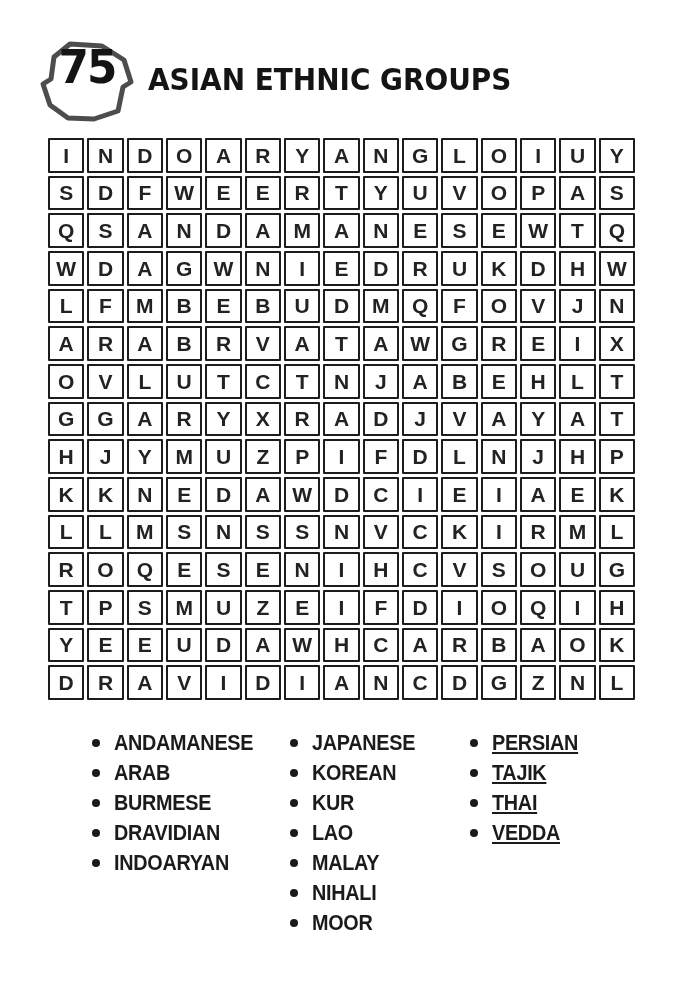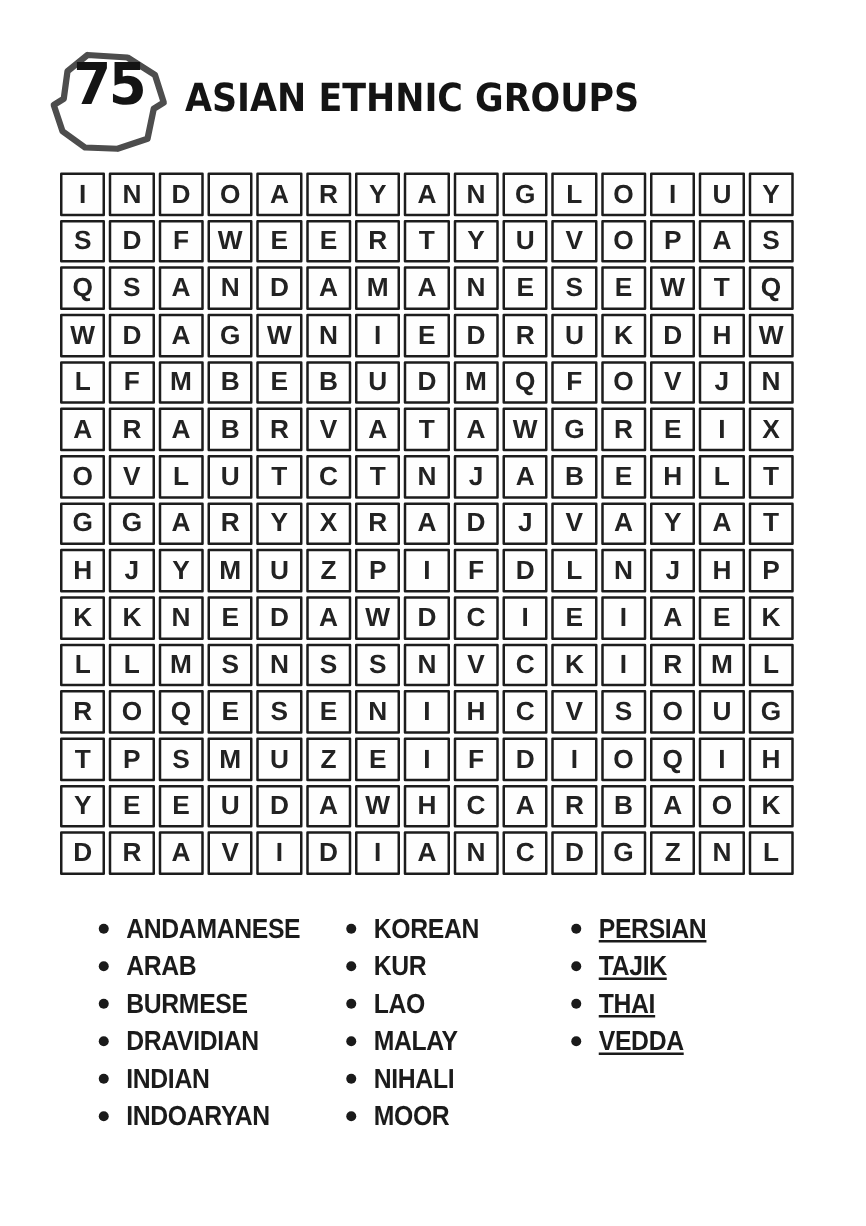--- a/index.html
+++ b/index.html
@@ -81,21 +81,21 @@
     font-size: 21px;
     font-weight: 700;
     color: #222222;
     box-sizing: border-box;
     line-height: 1;
   }
 
   
   .word-list {
     position: absolute;
-    left: 3px;
+    left: 16px;
     top: 728px;
     width: 578px;
     height: 220px;
   }
   .word-col { position: absolute; top: 0; }
   .word-col-1 { left: 76px; }
   .word-col-2 { left: 274px; }
   .word-col-3 { left: 454px; text-decoration: underline; }
   .word-item {
     display: flex;
@@ -375,30 +375,30 @@
         <div class="word-item">
           <span class="bullet"></span>
           <span class="word-text">BURMESE</span>
         </div>
         <div class="word-item">
           <span class="bullet"></span>
           <span class="word-text">DRAVIDIAN</span>
         </div>
         <div class="word-item">
           <span class="bullet"></span>
-          <span class="word-text">INDIAN</span>
-        </div>
-        <div class="word-item">
-          <span class="bullet"></span>
           <span class="word-text">INDOARYAN</span>
         </div>
       </div>
     <div class="word-col word-col-2">
         <div class="word-item">
           <span class="bullet"></span>
+          <span class="word-text">JAPANESE</span>
+        </div>
+        <div class="word-item">
+          <span class="bullet"></span>
           <span class="word-text">KOREAN</span>
         </div>
         <div class="word-item">
           <span class="bullet"></span>
           <span class="word-text">KUR</span>
         </div>
         <div class="word-item">
           <span class="bullet"></span>
           <span class="word-text">LAO</span>
         </div>

